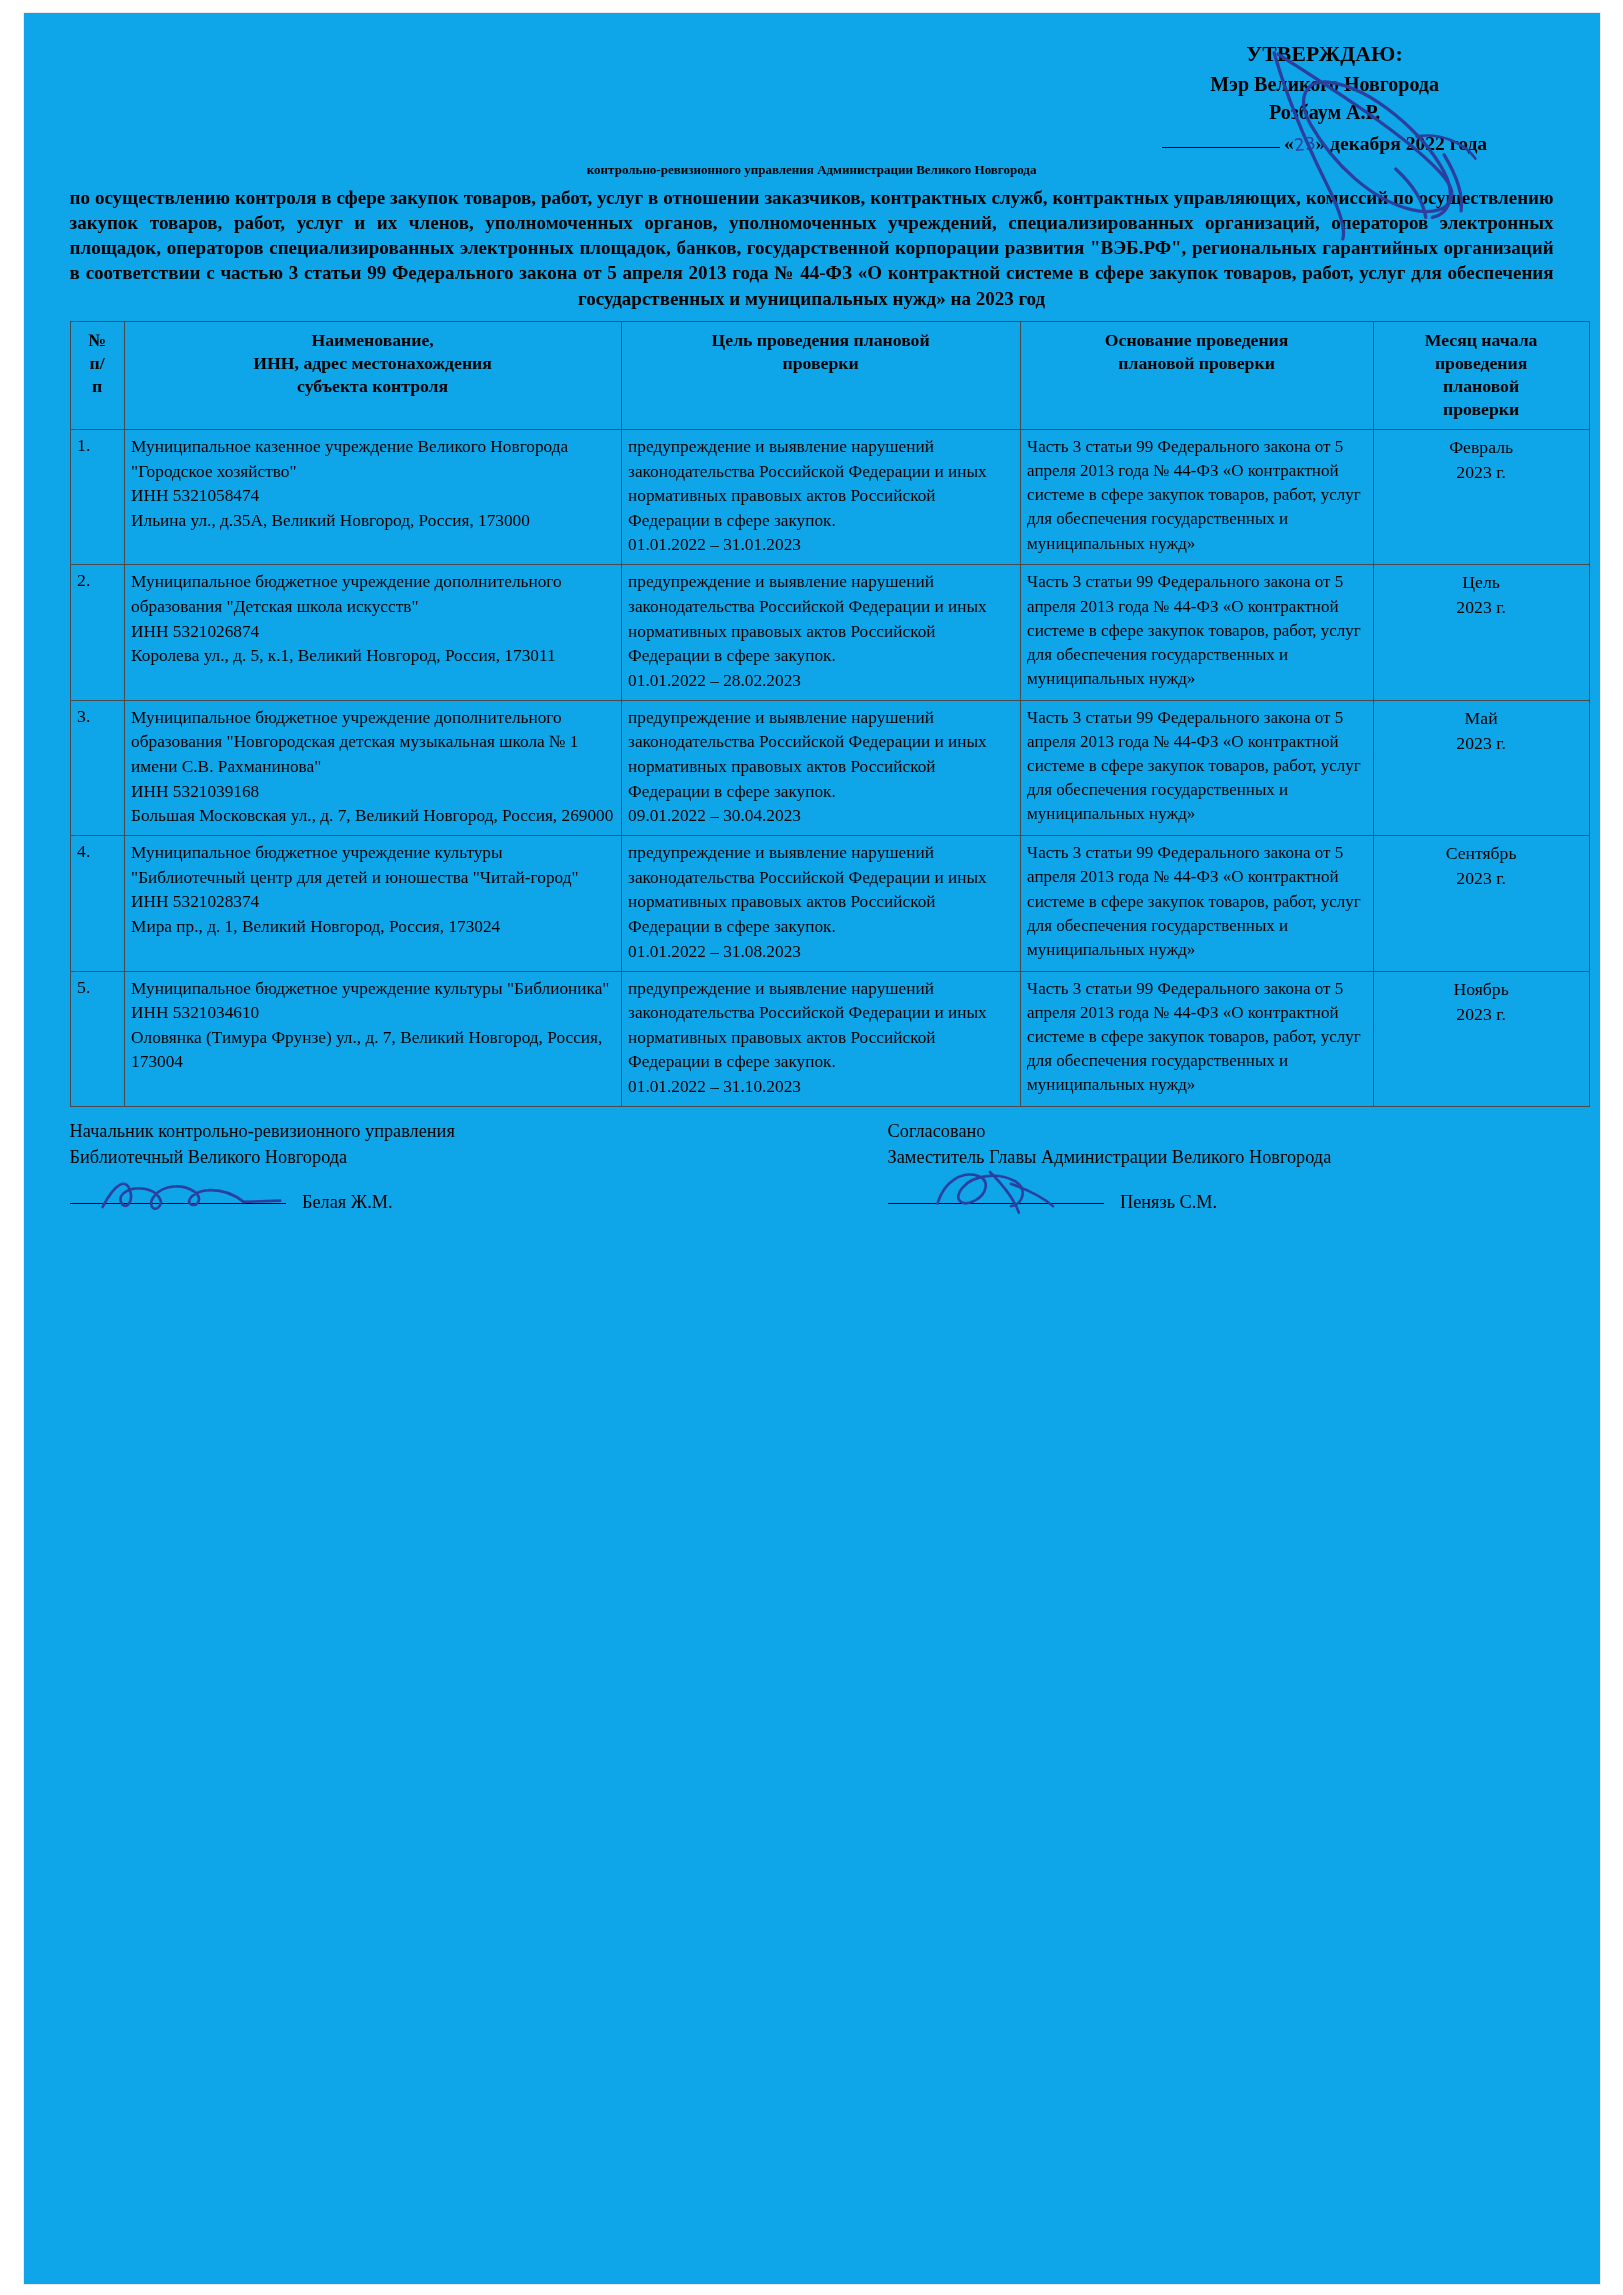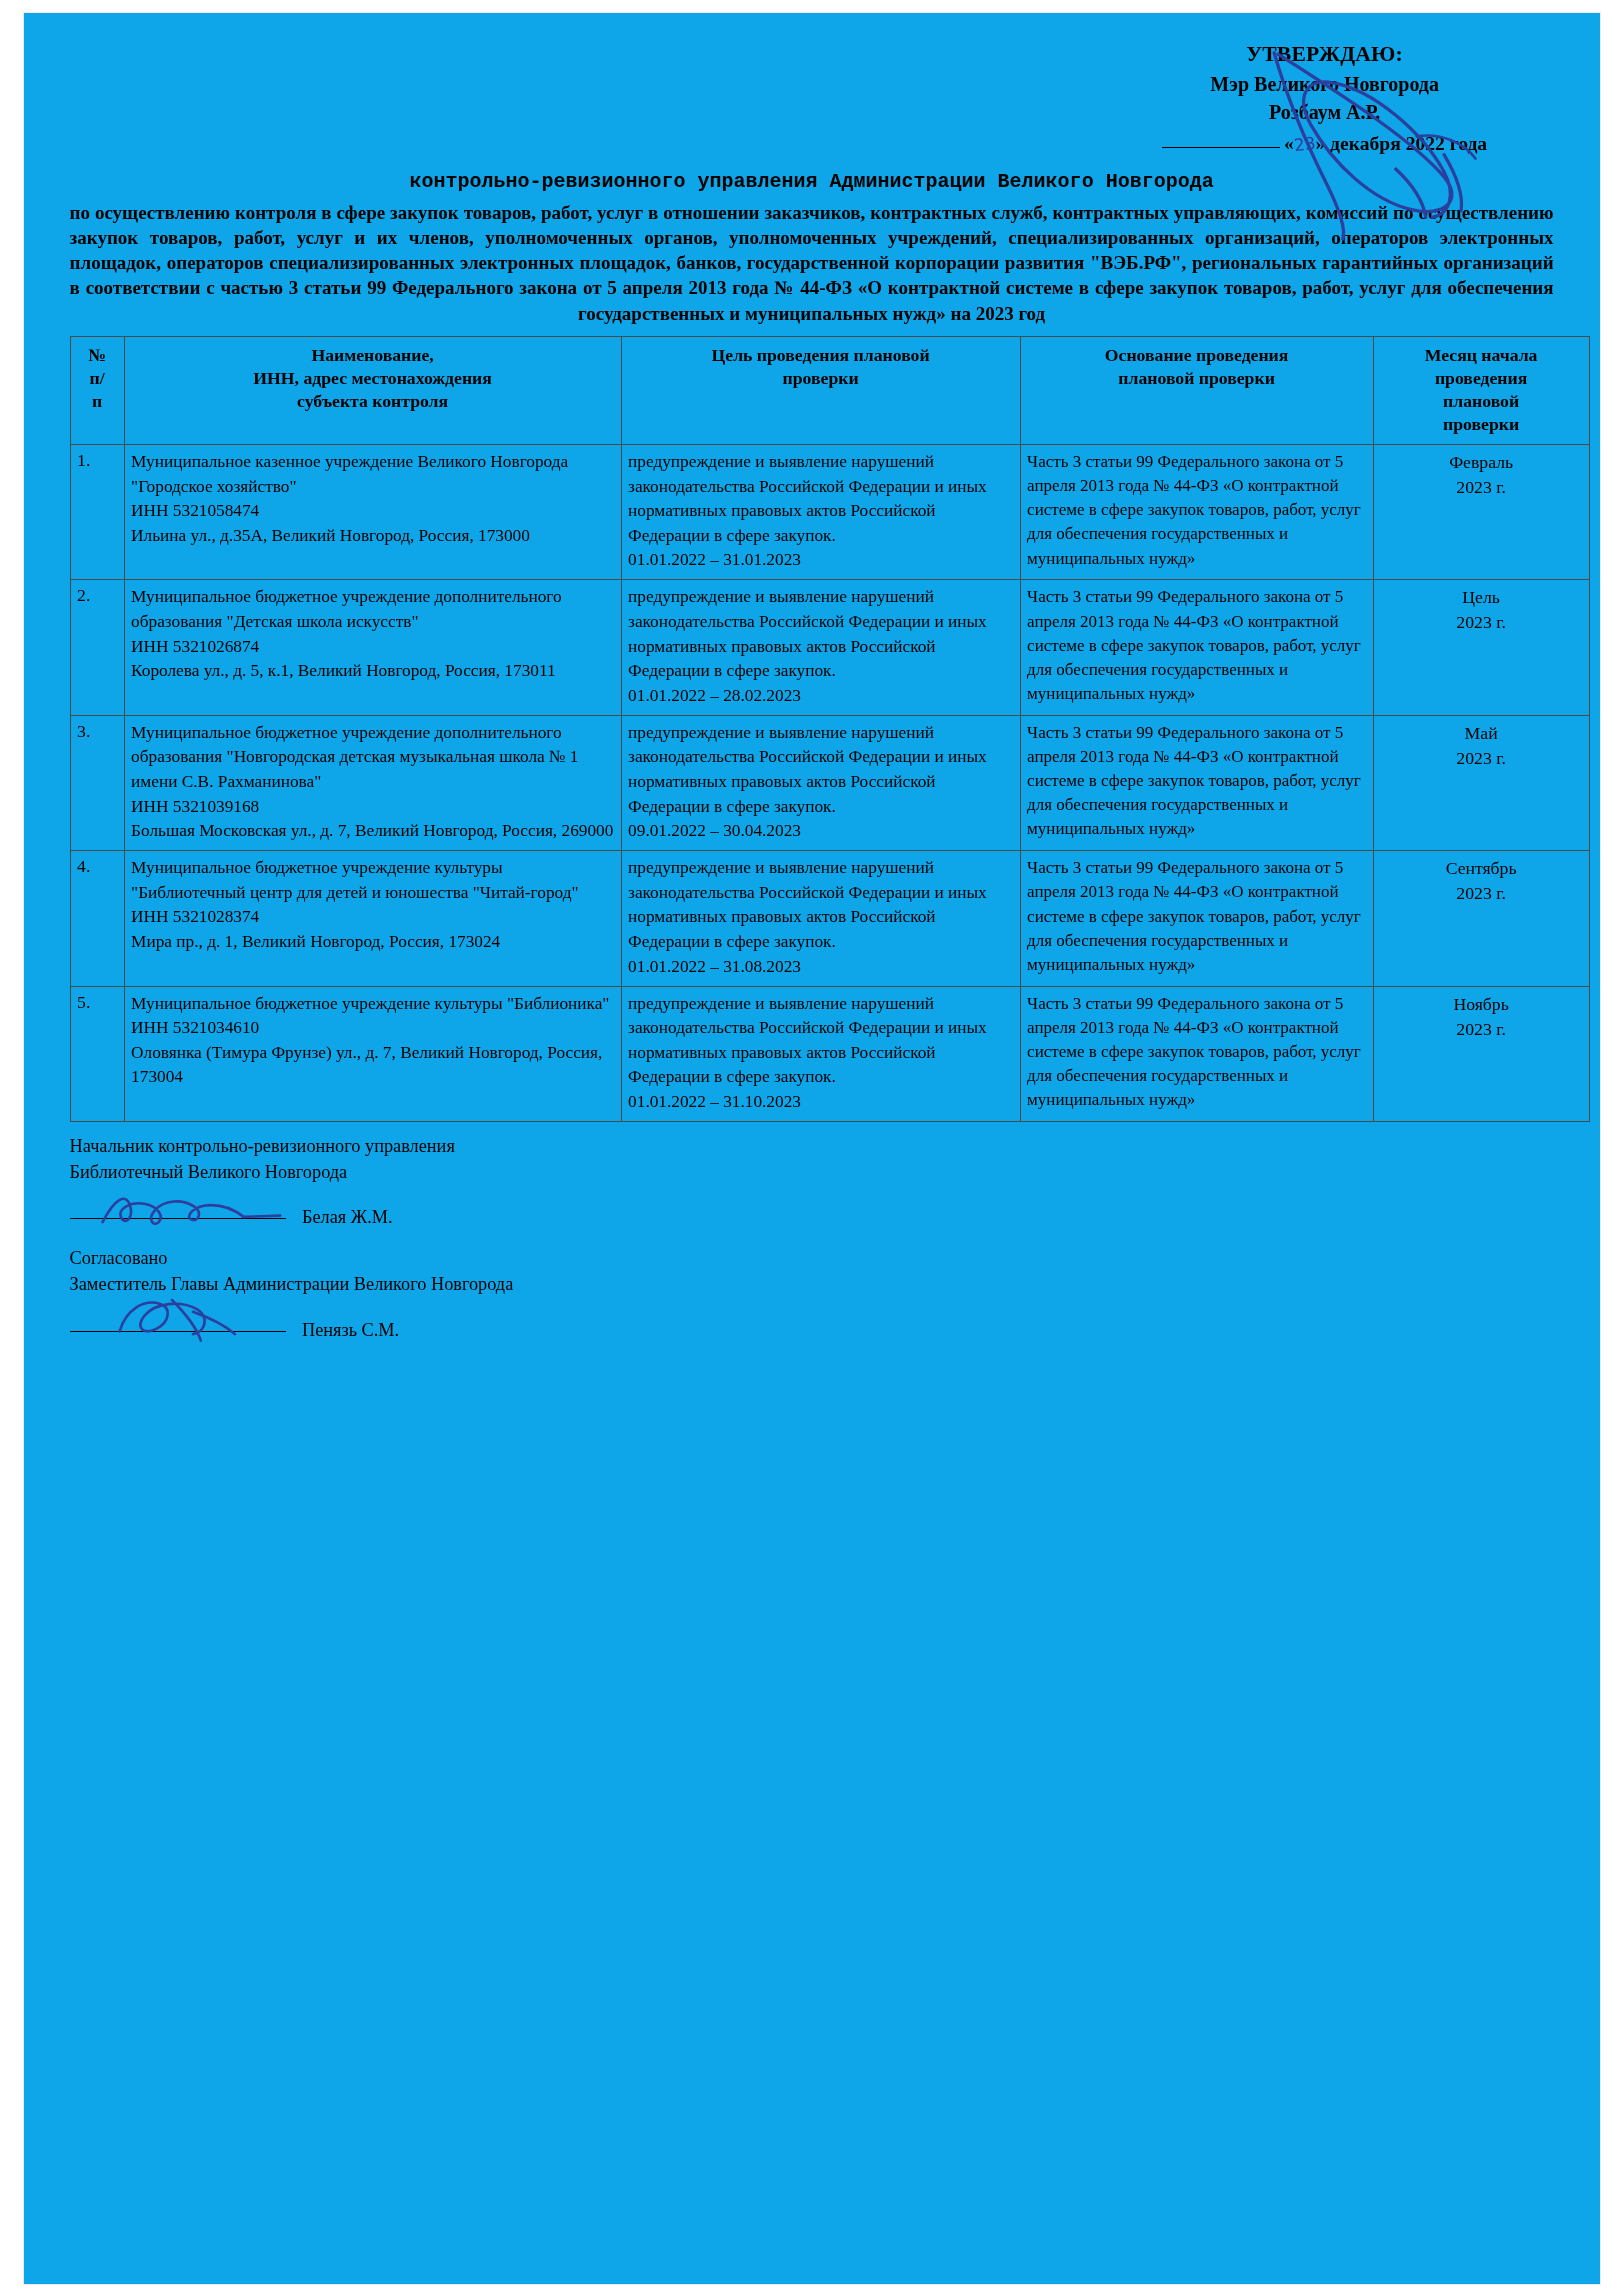--- a/index.html
+++ b/index.html
@@ -77,23 +77,22 @@
   .doc-title {
     text-align: center;
     font-weight: bold;
     font-size: 22px;
     letter-spacing: 0.3px;
     margin-top: 50px;
   }
   .doc-sub1 {
     text-align: center;
     font-weight: bold;
-    font-size: 20px;
-    margin-top: 12px;
-    font-family: Liberation Mono, monospace;
+    font-size: 13px;
+    margin-top: 4px;
   }
   .doc-sub2 {
     text-align: justify;
     text-align-last: center;
     font-weight: bold;
     font-size: 19px;
     line-height: 1.33;
     margin-top: 6.5px;
   }
 
@@ -133,21 +132,20 @@
   td.c-base { font-size: 17px;   line-height: 1.42; }
   td.c-mon  { font-size: 17.7px;   line-height: 1.4; text-align: center; }
   .nowrapline { white-space: nowrap; }
 
   
   .footer {
     margin-top: 11.8px;
     display: flex;
     font-size: 18.3px;
     line-height: 1.42;
-    flex-direction: column;
   }
   .footer .left { width: 818px; }
   .footer .right { flex: 1; }
   .sigrow {
     margin-top: 19.6px;
     position: relative;
     height: 41px;
   }
   .sigrule {
     display: inline-block;

